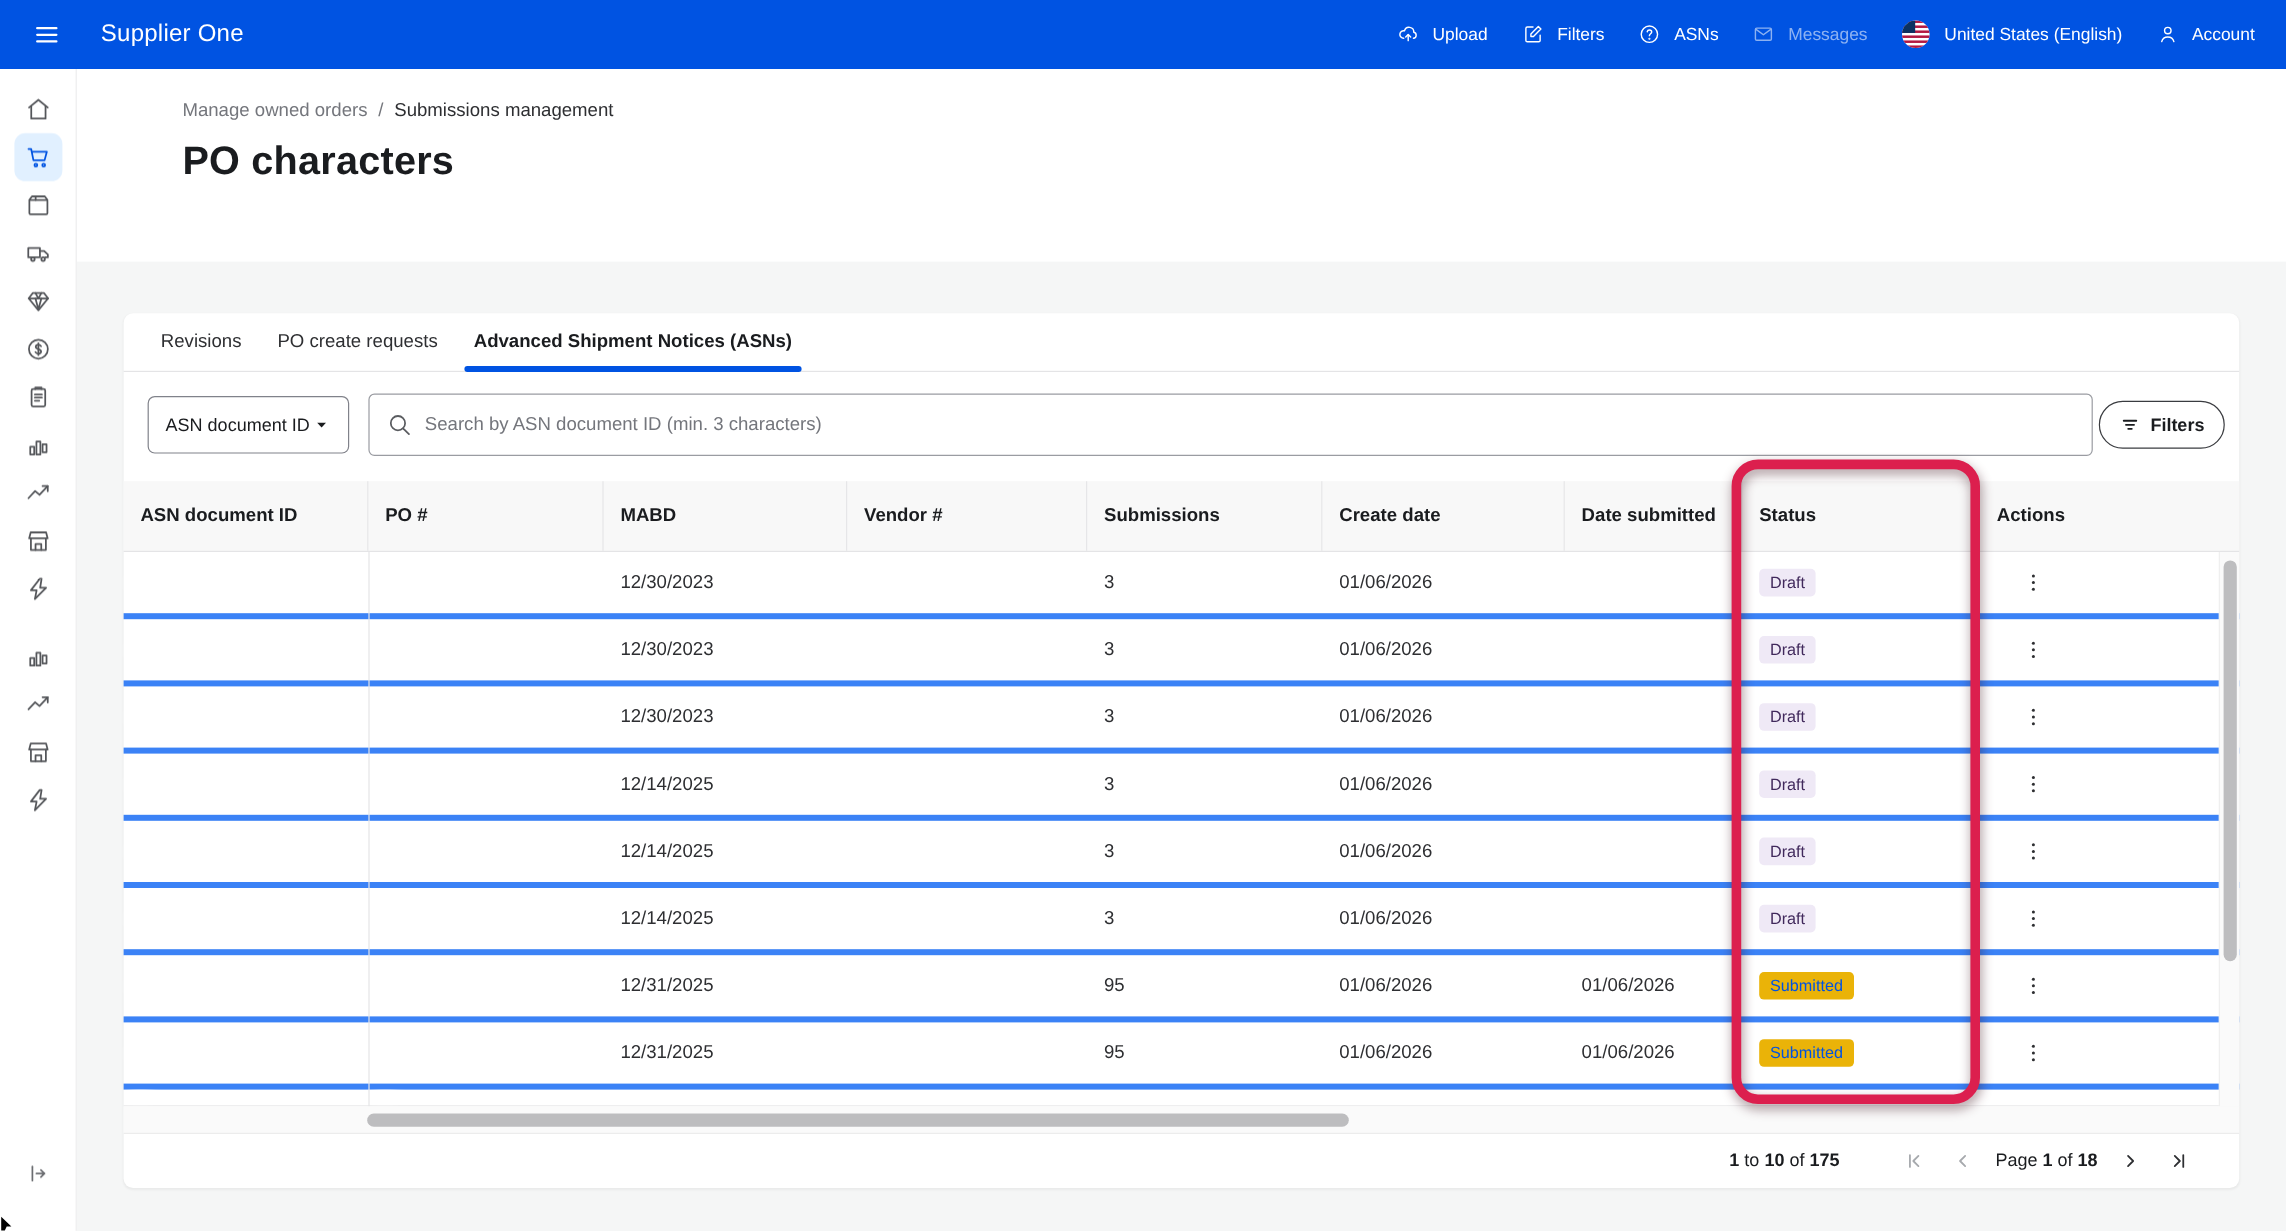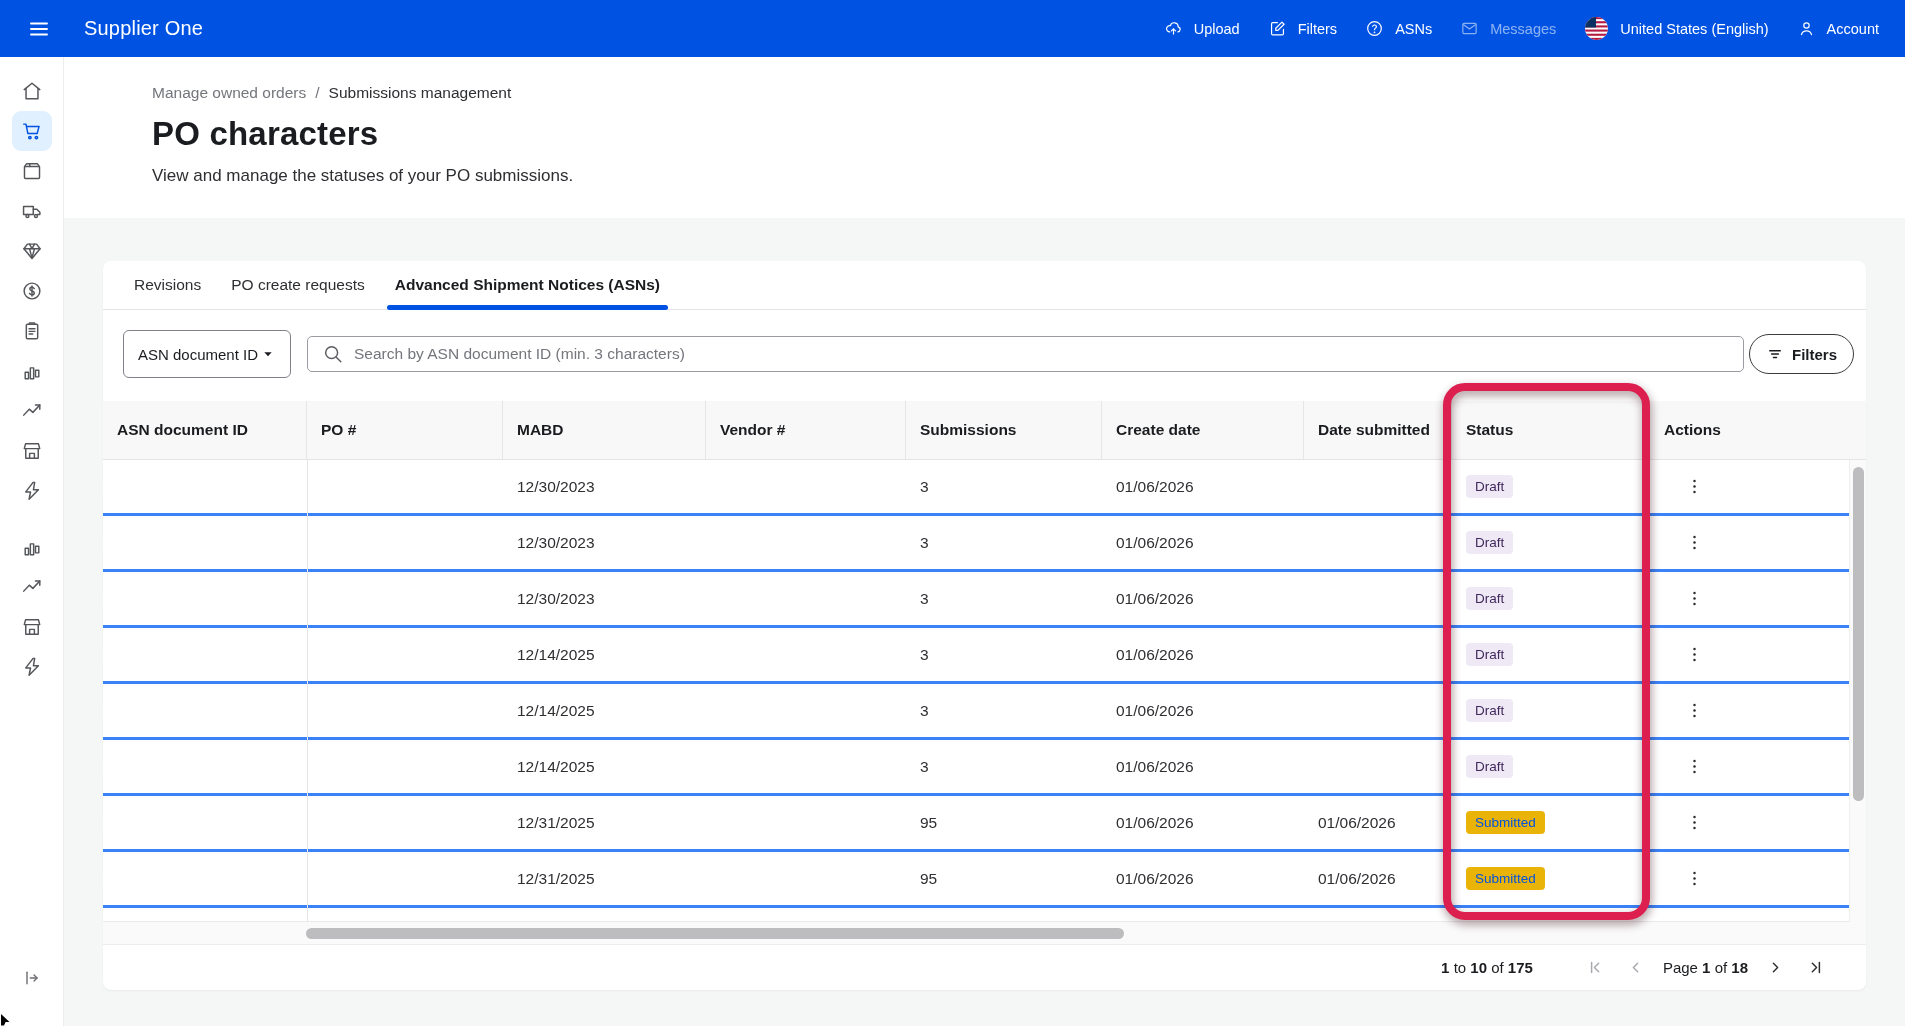--- a/index.html
+++ b/index.html
@@ -43,37 +43,37 @@
   .tab{position:relative;display:flex;align-items:center;padding:0 15px;font-size:15.5px;
        color:#2E2F32;cursor:pointer}
   .tab.active{font-weight:bold;color:#1A1C1F}
   .tab.active::after{content:"";position:absolute;left:7px;right:7px;bottom:-1px;height:5px;
        border-radius:4px;background:#0053E2}
 
   .filter-row{position:absolute;top:69px;left:20px;right:12px;height:48px;display:flex;align-items:center}
   .dropdown{width:168px;height:48px;border:1px solid #80828A;border-radius:6px;display:flex;
             align-items:center;justify-content:space-between;padding:0 14px;font-size:15px;
             color:#1A1C1F;cursor:pointer;background:#fff}
-  .searchbox{margin-left:16px;width:1437px;height:36px;border:1px solid #9A9CA2;border-radius:5px;
+  .searchbox{margin-left:16px;width:1437px;height:52px;border:1px solid #9A9CA2;border-radius:5px;
              display:flex;align-items:center;padding:0 14px;gap:10px;background:#fff}
   .searchbox input{border:none;outline:none;flex:1;font-size:15.5px;font-family:inherit;color:#2E2F32}
   .searchbox input::placeholder{color:#74767C}
   .filters-btn{margin-left:auto;height:40px;min-width:100px;border:1px solid #3A3C40;border-radius:20px;
              display:flex;align-items:center;justify-content:center;gap:8px;font-size:15px;
              font-weight:bold;color:#1A1C1F;cursor:pointer;background:#fff;padding:0 16px}
 
   .grid{display:grid;grid-template-columns:204px 196px 203px 200px 196px 202px 148px 198px 1fr}
   .thead{position:absolute;top:140px;left:0;width:1763px;height:59px;background:#F8F8F8;
          border-bottom:1px solid #E4E4E6}
   .th{display:flex;align-items:center;padding-left:14px;font-size:15.5px;font-weight:bold;
       color:#1A1C1F;border-right:1px solid #E6E6E8}
   .th:last-child{border-right:none}
 
   .tbody{position:absolute;top:199px;left:0;width:1763px}
-  .trow{height:56px;border-bottom:3px solid #3b82f6}
+  .trow{height:56px;border-bottom:5px solid #3b82f6}
   .td{display:flex;align-items:center;padding-left:14px;font-size:15.5px;color:#2E2F32}
   .redact{display:inline-block;border-radius:6px;background:#fff;
           box-shadow:0 0 9px 9px rgba(255,255,255,.95)}
   .blob{height:21px;border-radius:7px;background:#C9C9C9;filter:blur(5px)}
   .badge{display:inline-block;padding:4px 9px;border-radius:4px;font-size:13.5px}
   .badge.draft{background:#EFE9F6;color:#41295C}
   .badge.submitted{background:#eab308;color:#0053E2}
   .kebab{margin-left:16px;width:28px;height:28px;display:flex;align-items:center;justify-content:center;
          color:#2E2F32;cursor:pointer;border-radius:50%}
   .partial-row{height:14px;overflow:hidden;border-bottom:1px solid #EAEAEB}
@@ -332,21 +332,20 @@
 </div>
 
 <div class="main">
   <div class="band">
     <div class="breadcrumb">
       <span class="crumb-link">Manage owned orders</span>
       <span>/</span>
       <span class="crumb-current">Submissions management</span>
     </div>
     <div class="page-title">PO characters</div>
-    <div class="page-sub">View and manage the statuses of your PO submissions.</div>
   </div>
 
   <div class="card">
     <div class="tabs" id="tabs">
         <div class="tab">Revisions</div>
         <div class="tab">PO create requests</div>
         <div class="tab active">Advanced Shipment Notices (ASNs)</div>
       </div>
 
     <div class="filter-row">

